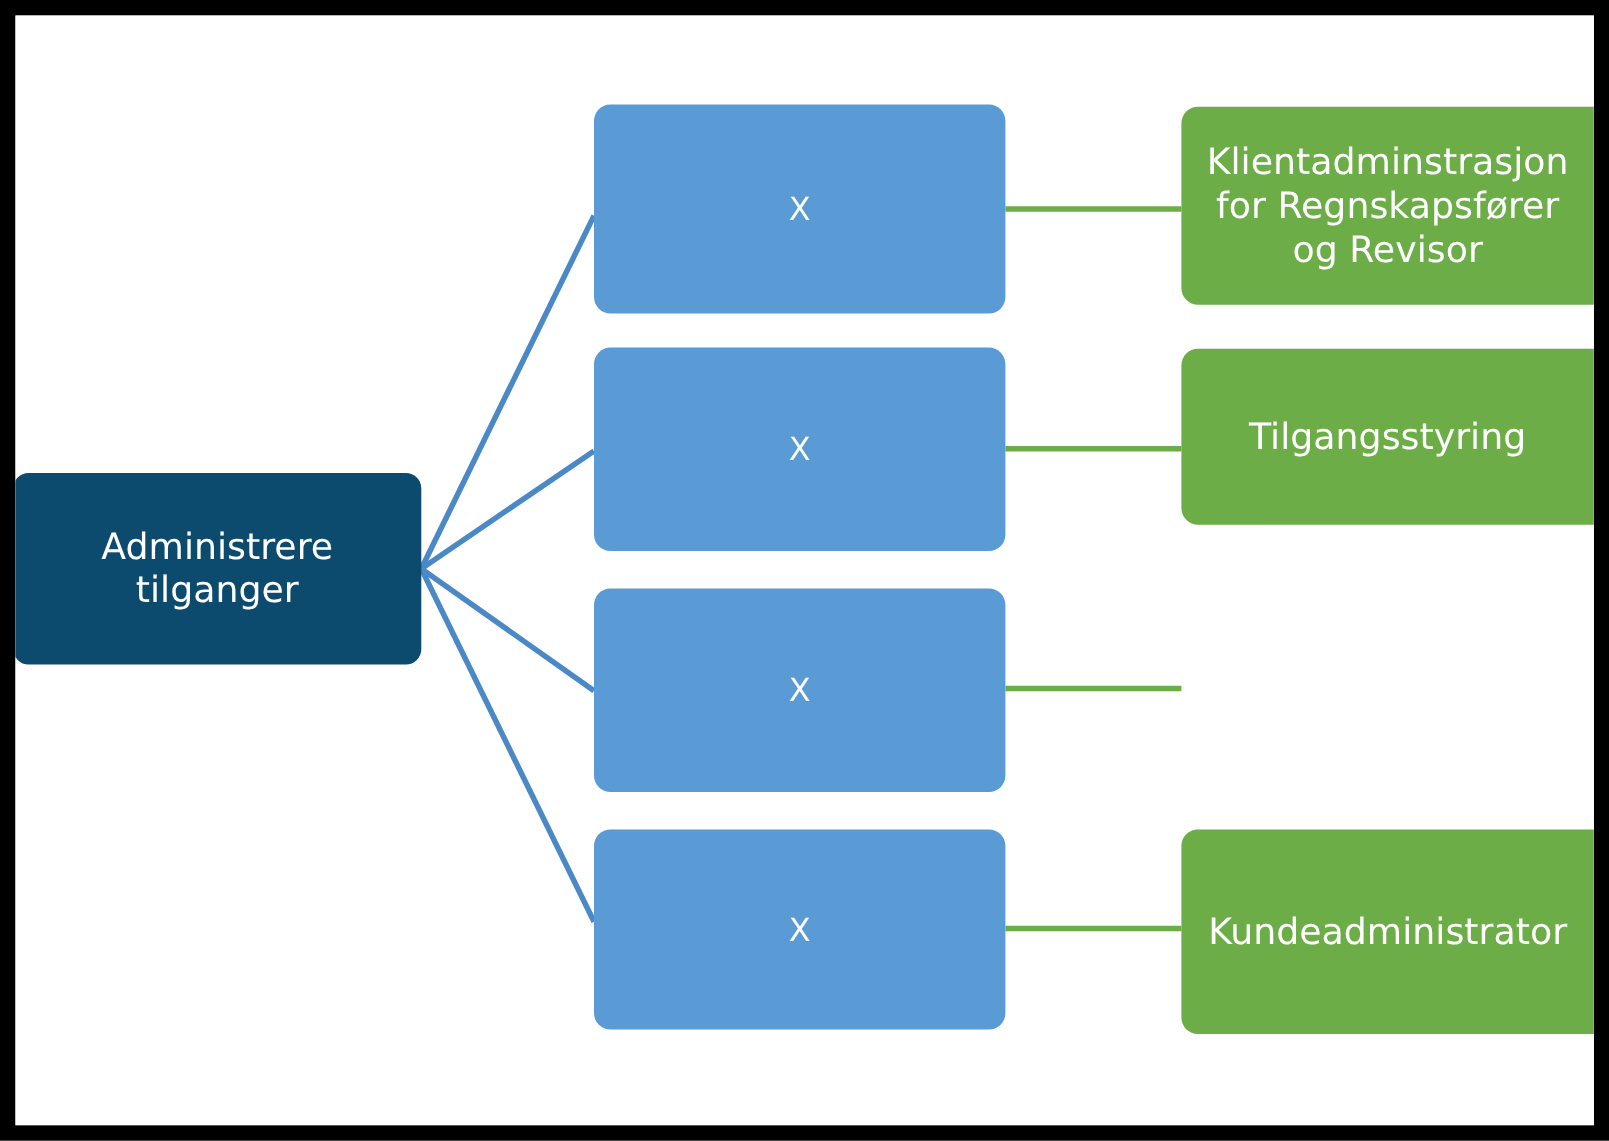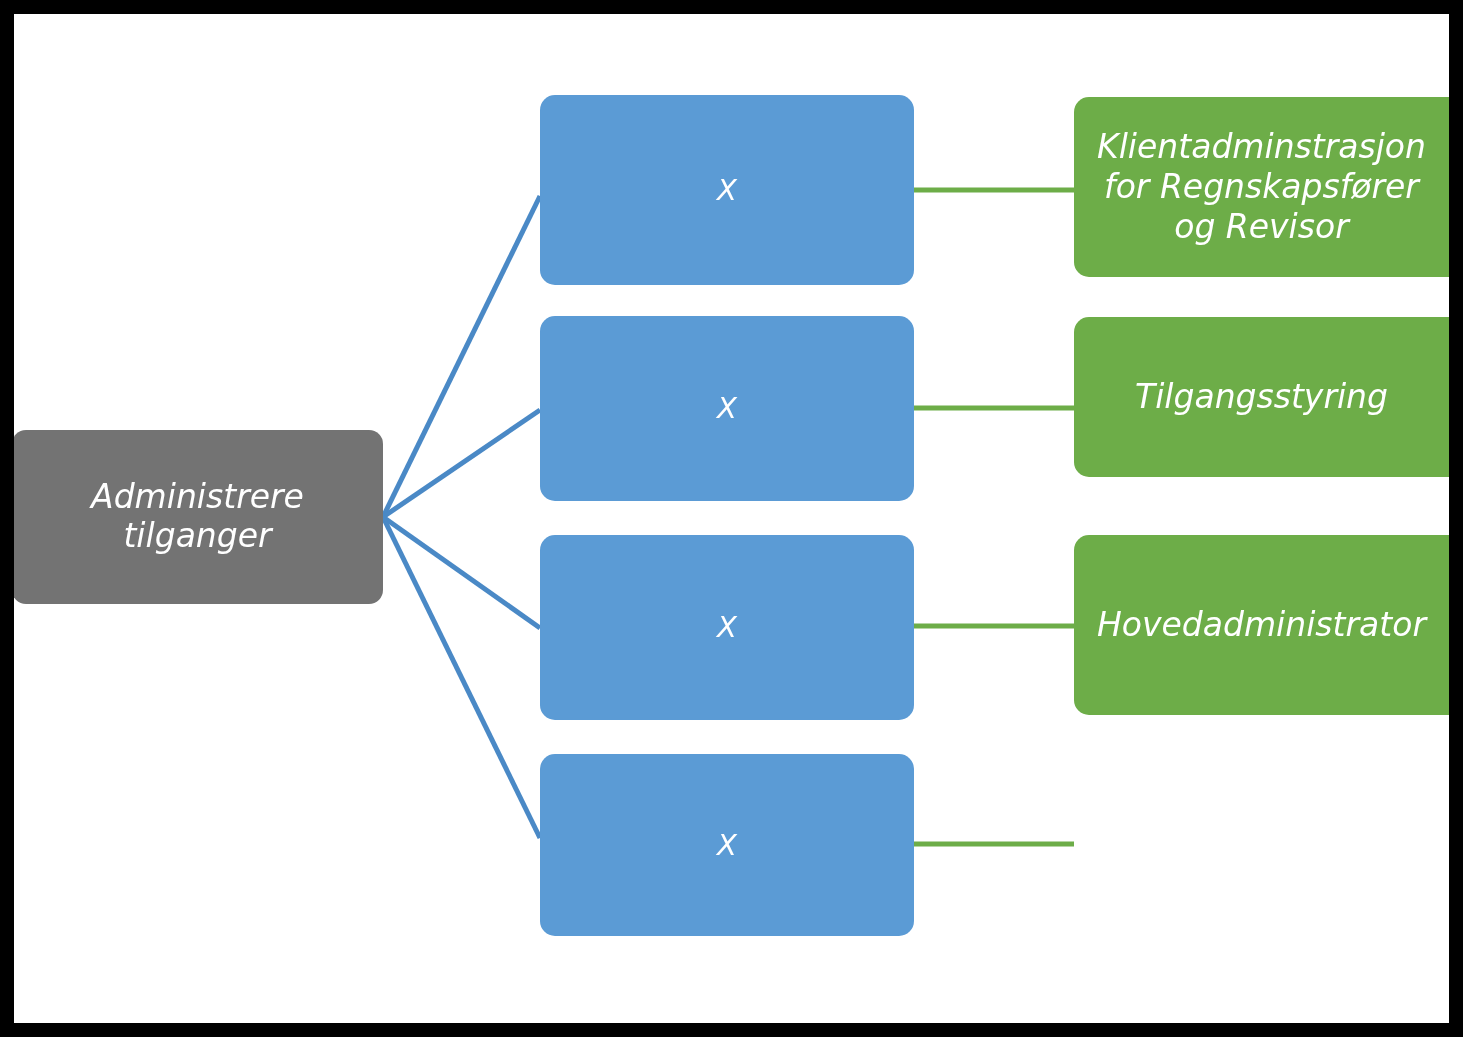--- a/index.html
+++ b/index.html
@@ -41,24 +41,23 @@
   }
   .node {
     position: absolute;
     box-sizing: border-box;
     display: flex;
     align-items: center;
     justify-content: center;
     text-align: center;
     color: #ffffff;
     line-height: 1.18;
-    font-style: italic;
   }
   .node-root {
-    background: #737373;
+    background: #0c4a6e;
     border-radius: 14px;
   }
   .node-mid {
     background: #5b9bd5;
     border-radius: 15px;
   }
   .node-leaf {
     background: #6dad48;
     border-radius: 15px;
   }
@@ -129,19 +128,19 @@
     </div>
 
     <div class="node node-leaf clipped-right" style="left:1060px; top:83px; width:375px; height:180px;">
       <span class="node-label leaf-label multiline">Klientadminstrasjon for Regnskapsfører og Revisor</span>
     </div>
 
     <div class="node node-leaf clipped-right" style="left:1060px; top:303px; width:375px; height:160px;">
       <span class="node-label leaf-label">Tilgangsstyring</span>
     </div>
 
-    <div class="node node-leaf clipped-right" style="left:1060px; top:521px; width:375px; height:180px;">
-      <span class="node-label leaf-label">Hovedadministrator</span>
+
+    <div class="node node-leaf clipped-right" style="left:1060px; top:740px; width:375px; height:186px;">
+      <span class="node-label leaf-label">Kundeadministrator</span>
     </div>
-
 
   </div>
 </div>
 
 </body></html>

